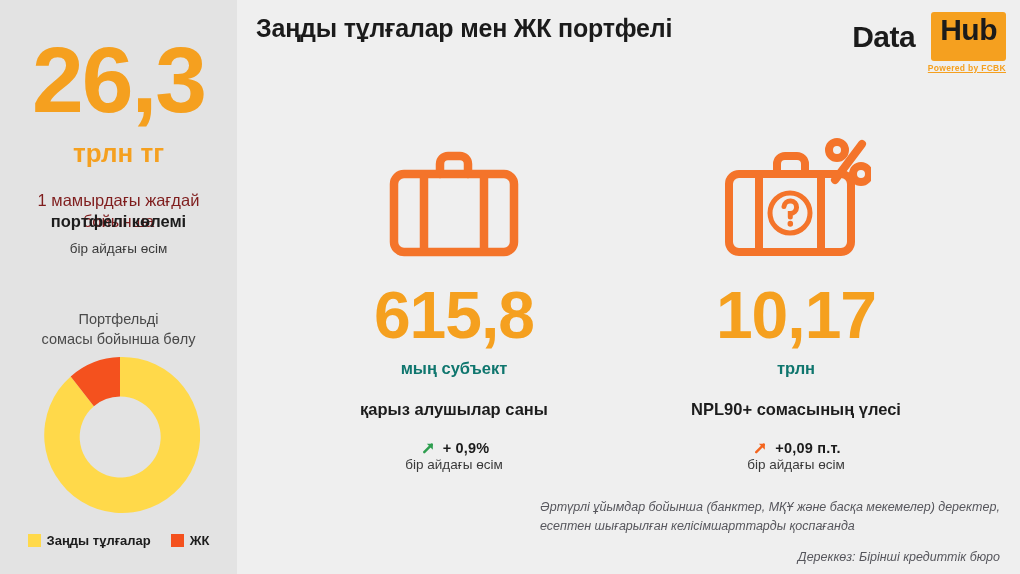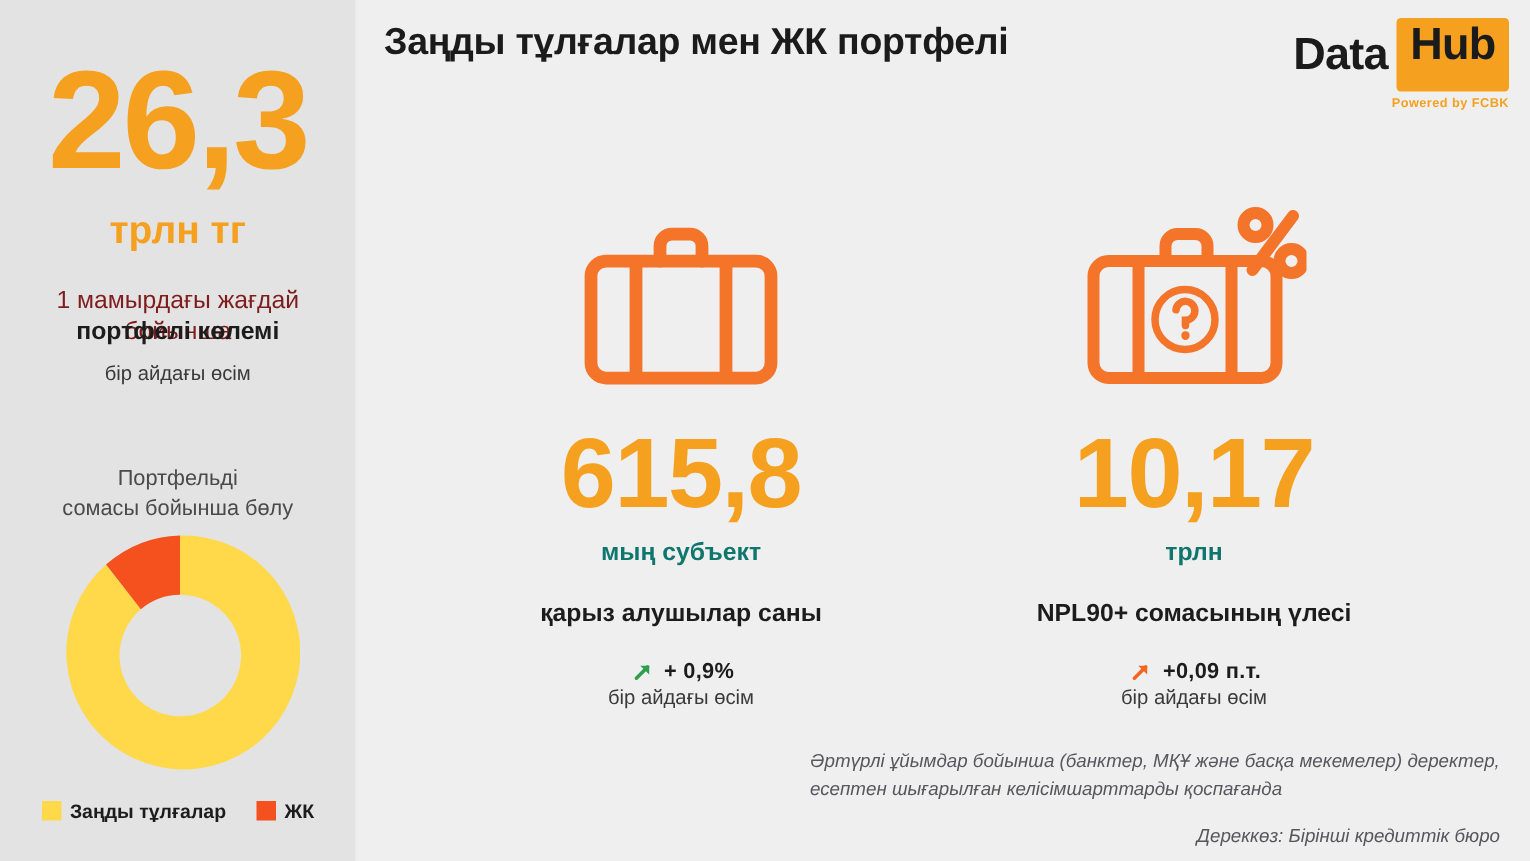--- a/index.html
+++ b/index.html
@@ -119,21 +119,21 @@
     letter-spacing: -0.2px;
   }
   #logo {
     position: absolute;
     top: 12px; right: 14px;
     text-align: right;
   }
   #logo-row {
     display: flex;
     align-items: center;
-    gap: 6px;
+    gap: 16px;
     justify-content: flex-end;
   }
   #logo-data {
     font-size: 30px;
     font-weight: bold;
     color: #1b1b1b;
     letter-spacing: -0.5px;
   }
   #logo-hub {
     font-size: 30px;
@@ -143,20 +143,21 @@
     padding: 1px 9px 14px 9px;
     border-radius: 3px;
     letter-spacing: -0.5px;
   }
   #logo-powered {
     font-size: 8.5px;
     font-weight: bold;
     color: #f5a01f;
     margin-top: 2px;
     letter-spacing: 0.3px;
+    text-decoration: underline;
   }
 
   
   .stat-col {
     position: absolute;
     top: 130px;
     width: 300px;
     text-align: center;
   }
   #stat-col-borrowers { left: 304px; }

